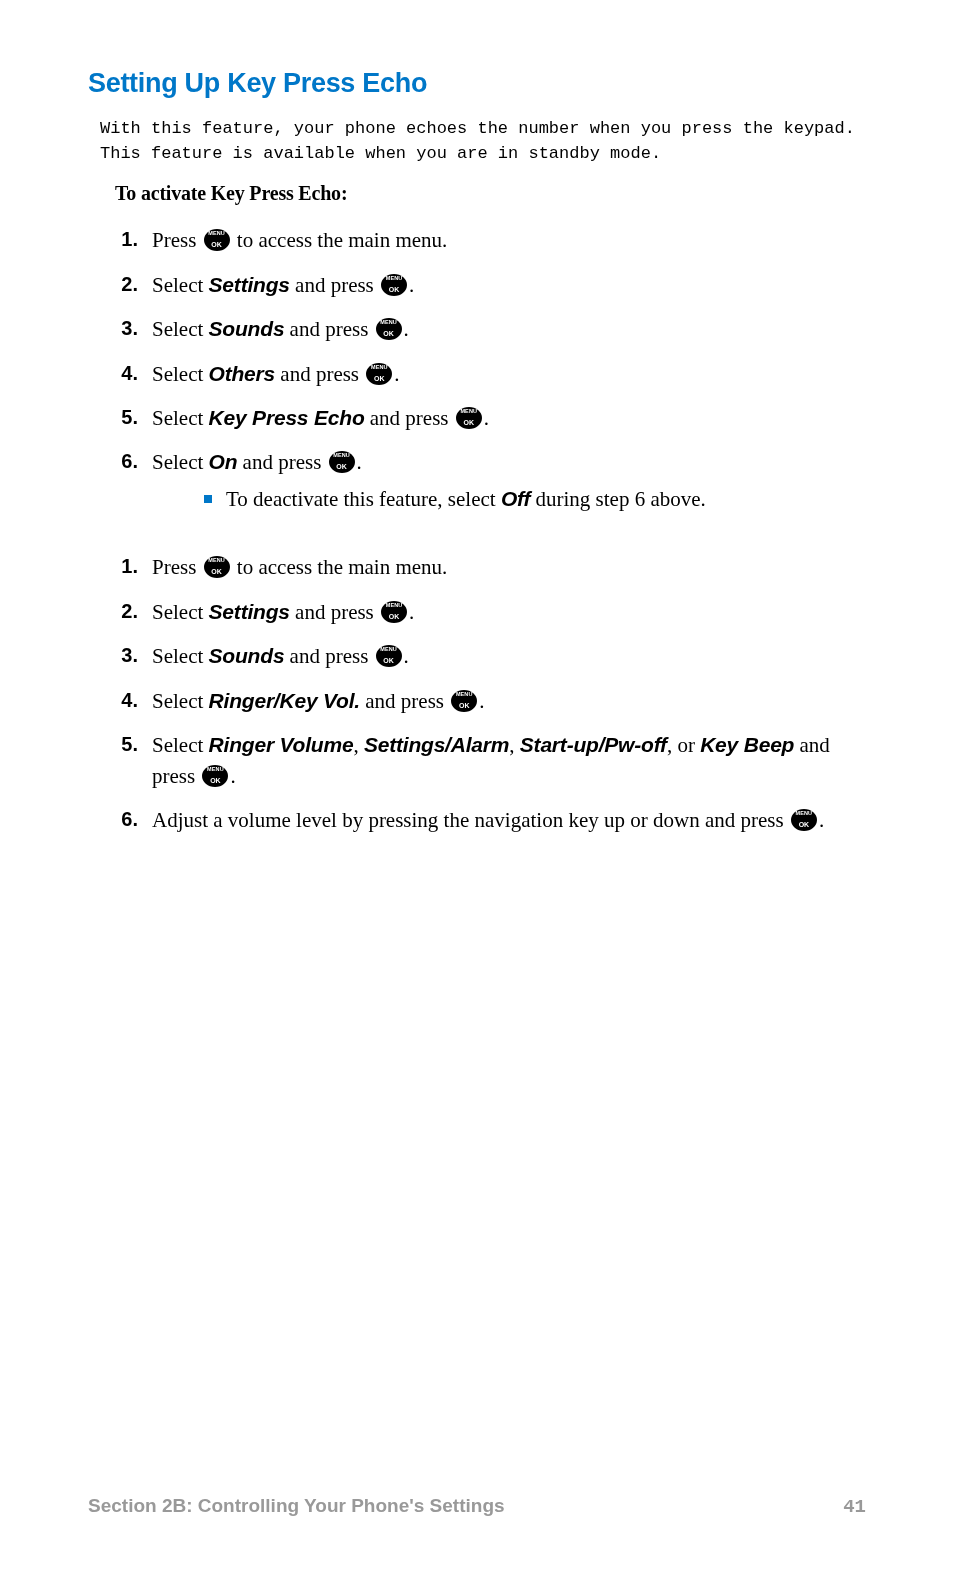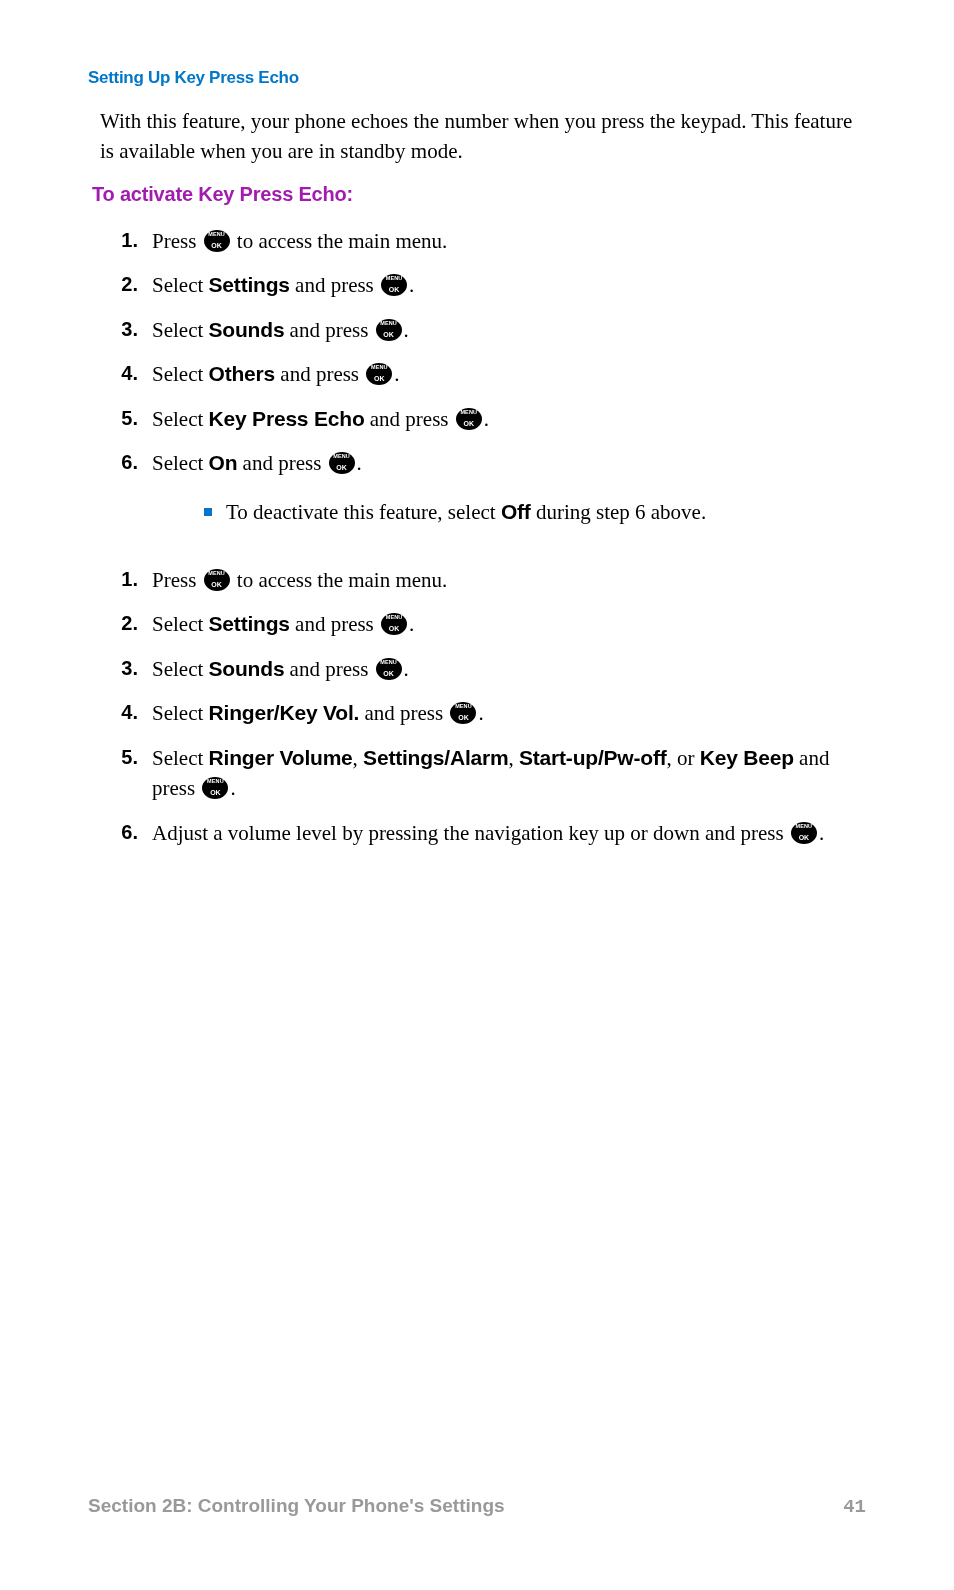--- a/index.html
+++ b/index.html
@@ -9,36 +9,37 @@
       background: #fff;
       font-family: Georgia, 'Times New Roman', serif;
       color: #000;
       position: relative;
       padding: 68px 88px 0 88px;
     }
     .heading {
       font-family: 'Helvetica Neue', Helvetica, Arial, sans-serif;
       font-weight: 700;
       color: #0077c8;
-      font-size: 17px;
+      font-size: 27px;
       margin-bottom: 18px;
       letter-spacing: -0.3px;
     }
     .para {
-      font-size: 21px;
+      font-size: 17px;
       line-height: 1.45;
       margin-left: 12px;
       margin-bottom: 16px;
+      font-family: Liberation Mono, monospace;
     }
     .subhead {
-      font-family: Liberation Sans, sans-serif;
-      font-weight: 700;
-      color: #a21caf;
+      font-family: Liberation Serif, serif;
+      font-weight: 700;
+      color: #000000;
       font-size: 20px;
-      margin-left: 4px;
+      margin-left: 27px;
       margin-bottom: 20px;
       letter-spacing: -0.2px;
     }
     ol.steps {
       list-style: none;
       counter-reset: step;
       margin-left: 12px;
       margin-bottom: 22px;
     }
     ol.steps > li {
@@ -58,20 +59,21 @@
       text-align: right;
       font-family: 'Helvetica Neue', Helvetica, Arial, sans-serif;
       font-weight: 700;
       font-size: 20px;
       color: #000;
     }
     .bold {
       font-family: 'Helvetica Neue', Helvetica, Arial, sans-serif;
       font-weight: 700;
       letter-spacing: -0.2px;
+      font-style: italic;
     }
     .menu-ok {
       display: inline-block;
       position: relative;
       width: 26px;
       height: 22px;
       background: #000;
       border-radius: 50% / 50%;
       vertical-align: -4px;
       margin: 0 2px;
@@ -99,21 +101,21 @@
       text-align: center;
       color: #fff;
       font-family: Arial, sans-serif;
       font-weight: 700;
       font-size: 7px;
       line-height: 1;
     }
     ul.sub {
       list-style: none;
       margin-left: 52px;
-      margin-top: 18px;
+      margin-top: 6px;
     }
     ul.sub > li {
       position: relative;
       padding-left: 22px;
       font-size: 21px;
       line-height: 1.45;
     }
     ul.sub > li::before {
       content: "";
       position: absolute;

